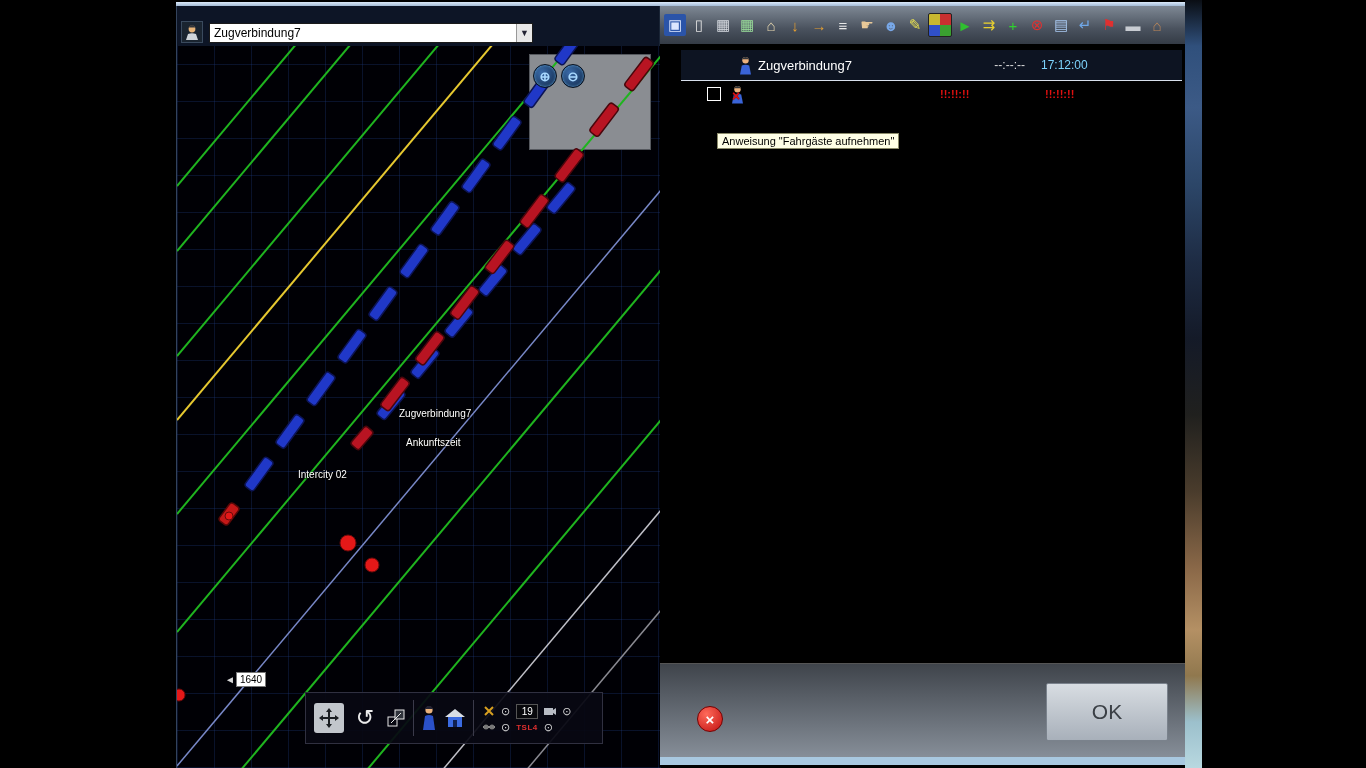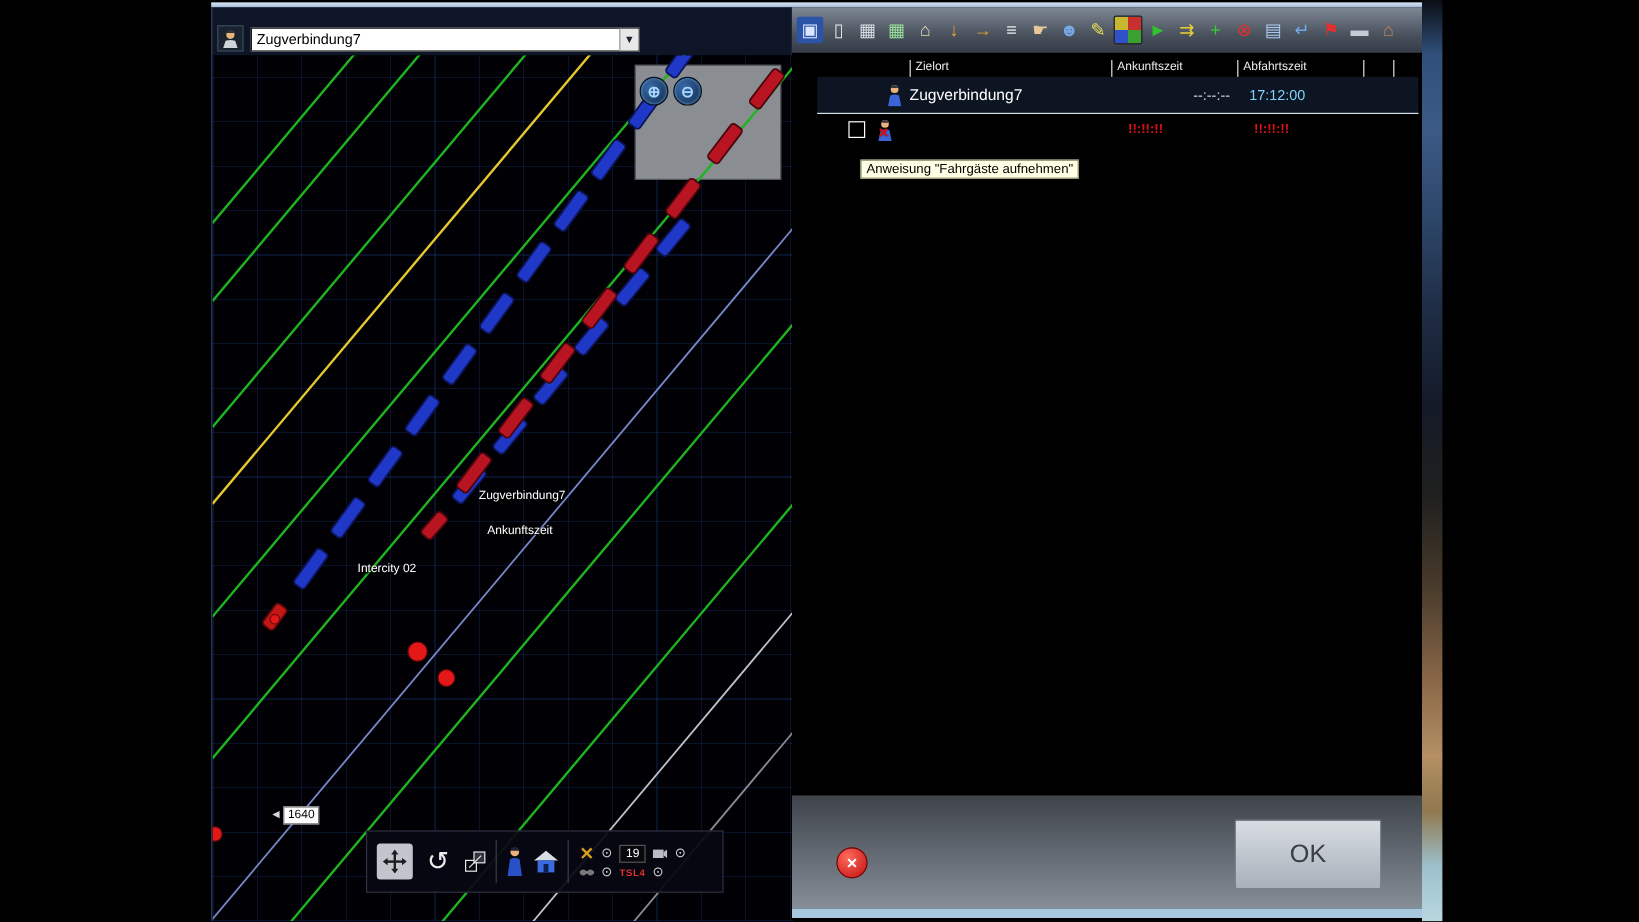--- a/index.html
+++ b/index.html
@@ -82,21 +82,21 @@
 
   .tooltip{position:absolute;left:57px;top:127px;background:#ffffe6;color:#000;font-size:11px;
            padding:1px 4px;border:1px solid #8a8a6a;white-space:nowrap;box-shadow:1px 1px 2px rgba(0,0,0,0.8);z-index:5;}
 
   .sched-bottom{position:absolute;left:0;top:657px;width:525px;height:94px;
                 background:linear-gradient(180deg,#3f444b,#868e98);border-top:1px solid #555;box-sizing:border-box;}
   .cancel-ball{position:absolute;left:37px;top:42px;width:24px;height:24px;border-radius:50%;
                background:radial-gradient(circle at 35% 30%, #ff6a5a, #c01010);
                border:1px solid #700;color:#fff;font-size:15px;font-weight:bold;
                display:flex;align-items:center;justify-content:center;cursor:pointer;}
-  .ok-btn{position:absolute;left:369px;top:19px;width:122px;height:58px;
+  .ok-btn{position:absolute;left:386px;top:19px;width:122px;height:58px;
           background:linear-gradient(180deg,#d8dde2,#a8b0ba);border:1px solid #7a828c;border-radius:2px;
           color:#3a3f45;font-size:21px;font-family:"Liberation Sans",sans-serif;cursor:pointer;}
   .sched-strip{position:absolute;left:0;top:751px;width:525px;height:8px;background:#a8c8e0;}
 
   
   .world-strip{position:absolute;left:1185px;top:0;width:17px;height:768px;
     background:linear-gradient(180deg,#0a0e14 0%,#30507c 6%,#3c5a86 14%,#2c4668 24%,#1e2c44 34%,
                #141a28 44%,#20201e 54%,#4a3c2c 64%,#8a6848 74%,#b49064 82%,#90784e 88%,
                #9cc0cc 94%,#b8d8e0 100%);}
 </style>
@@ -269,28 +269,20 @@
         <span class="tbi" style="color: rgb(48, 208, 48);">+</span>
         <span class="tbi" style="color: rgb(224, 48, 48);">⊗</span>
         <span class="tbi" style="color: rgb(168, 200, 240);">▤</span>
         <span class="tbi" style="color: rgb(112, 168, 232);">↵</span>
         <span class="tbi" style="color: rgb(224, 48, 48);">⚑</span>
         <span class="tbi" style="color: rgb(200, 204, 210);">▬</span>
         <span class="tbi" style="color: rgb(192, 136, 88);">⌂</span>
       </div>
 
     <div class="sched-list">
-      <div class="hdr-row">
-        <div class="c c0"></div>
-        <div class="c c1">Zielort</div>
-        <div class="c c2">Ankunftszeit</div>
-        <div class="c c3">Abfahrtszeit</div>
-        <div class="c c4"></div>
-        <div class="c c5"></div>
-      </div>
 
       <div class="row row1">
         <div class="c c0">
           <span class="prs">
             <svg width="13" height="19" viewBox="0 0 13 19">
                 <circle cx="6.5" cy="4.3" r="3.2" fill="#edb27d"></circle>
                 <path d="M6.5,1 a3.6,3.6 0 0 1 3.3,2.3 l-6.6,0 A3.6,3.6 0 0 1 6.5,1" fill="#30343a"></path>
                 <path d="M1,18.5 L2.8,9.6 Q6.5,7.8 10.2,9.6 L12,18.5 Z" fill="#3a64d8"></path>
               </svg>
           </span>

